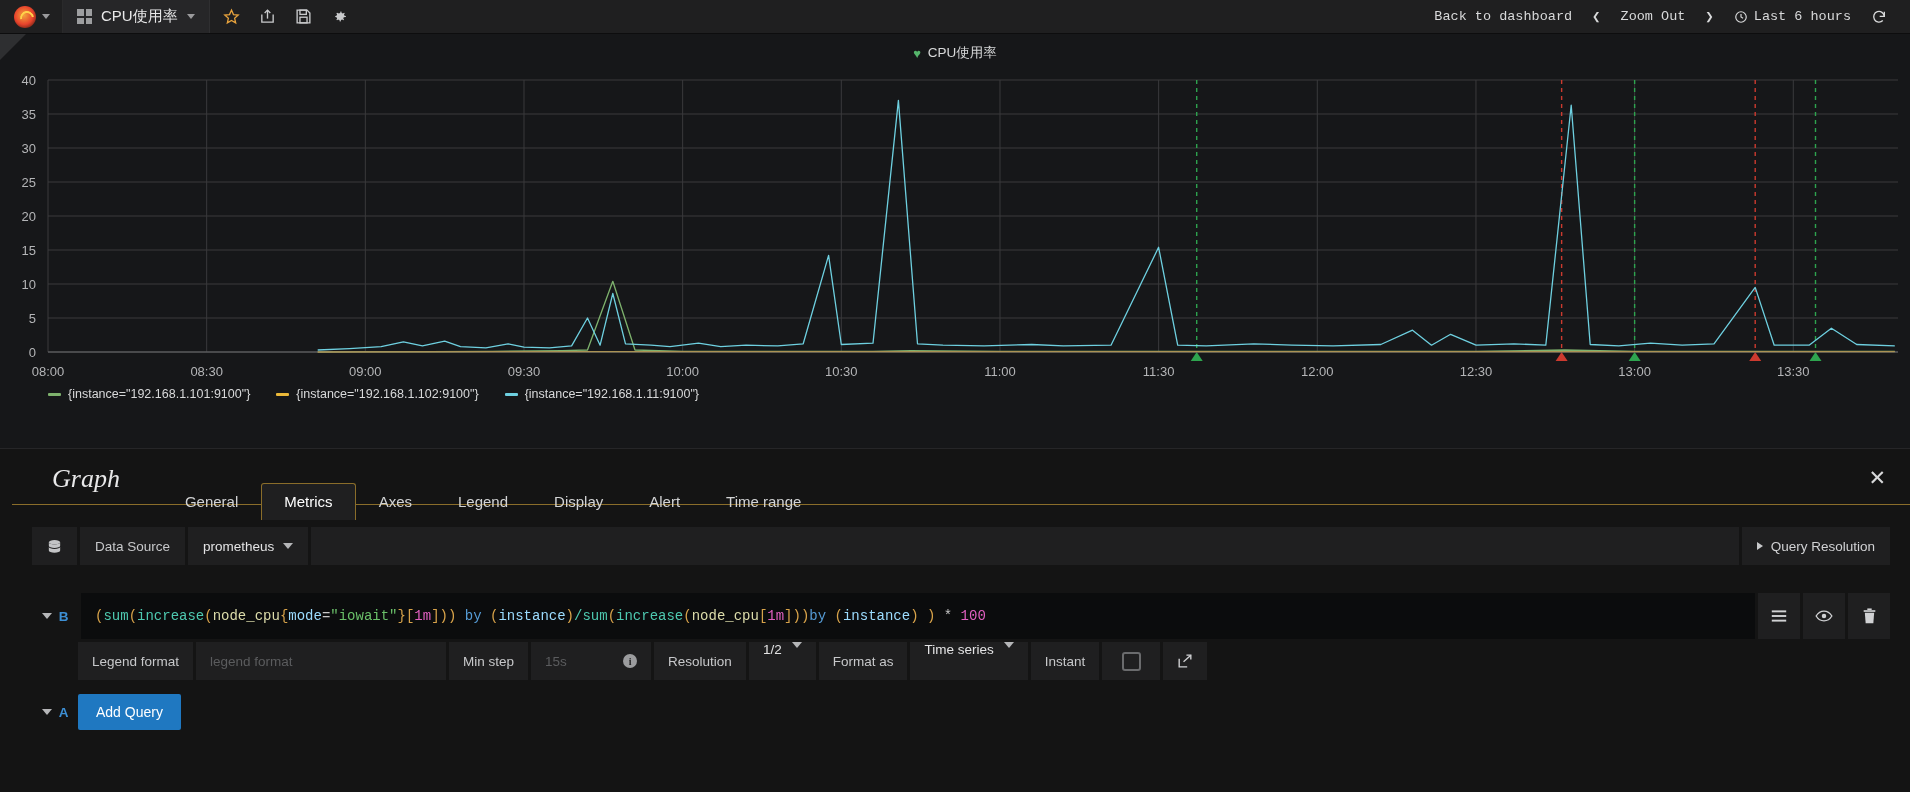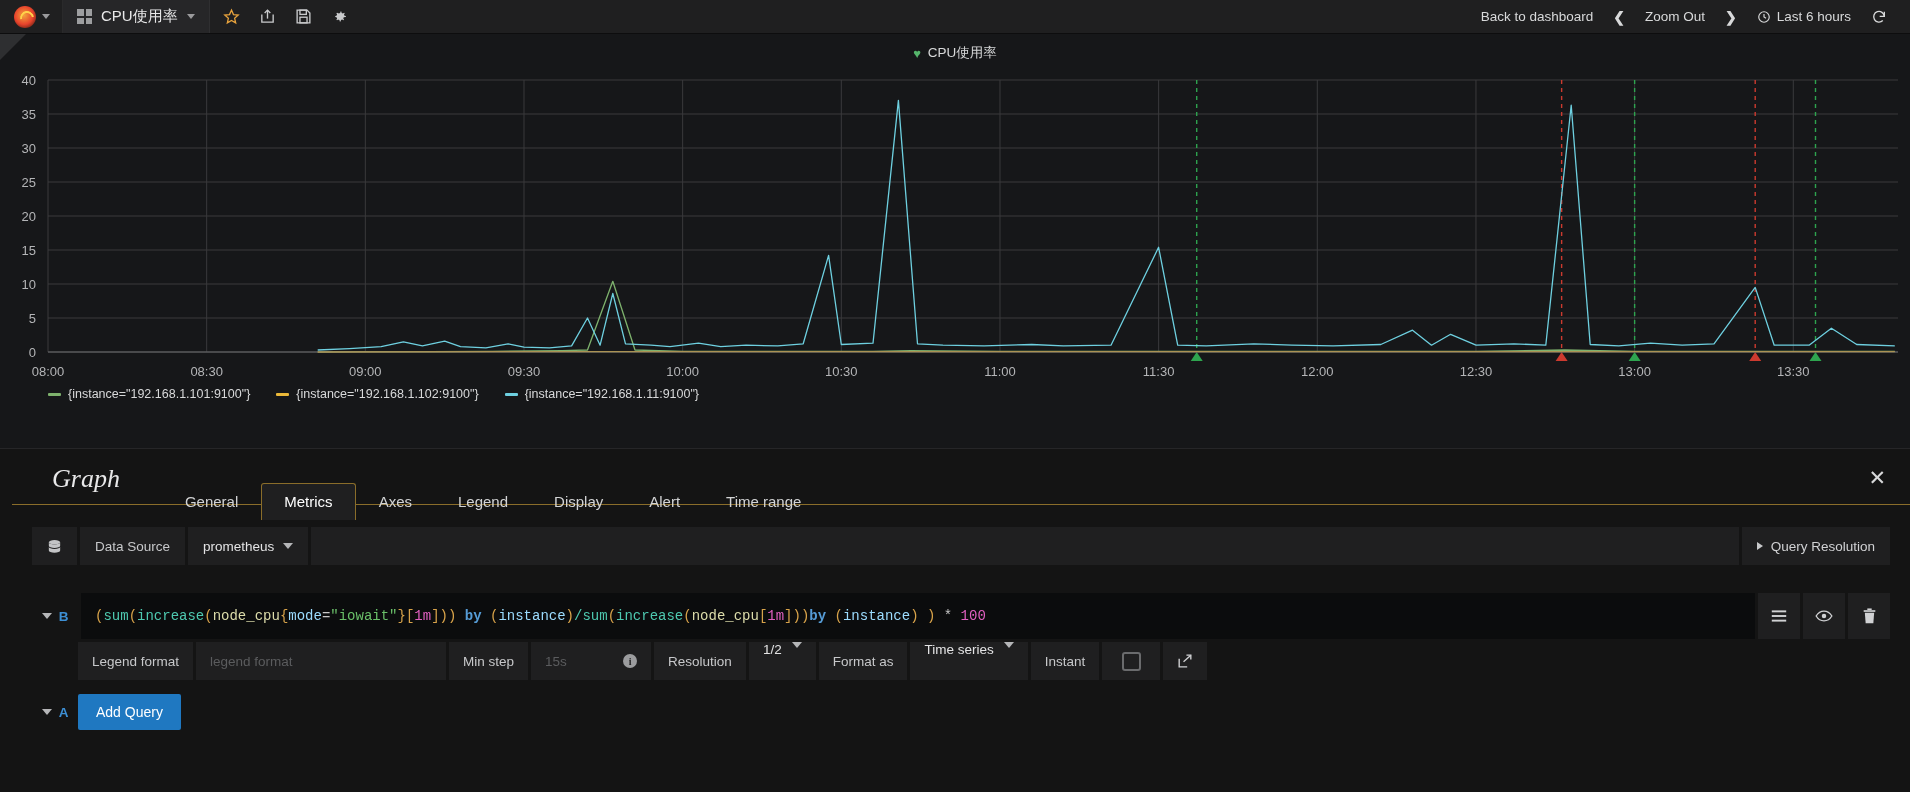--- a/index.html
+++ b/index.html
@@ -56,21 +56,21 @@
     width: 36px; height: 34px; display: flex;
     align-items: center; justify-content: center;
     color: #b0b1b3;
   }
   .nav-ico-btn svg { display: block; }
   .nav-right {
     margin-left: auto; display: flex; align-items: center;
     gap: 0; padding-right: 14px; font-size: 13.5px; color: #d8d9da;
   }
   .nav-right > * { display: flex; align-items: center; }
-  .nr-item { padding: 0 11px; height: 34px; white-space: nowrap; }
+  .nr-item { padding: 0 11px; height: 34px; white-space: nowrap; font-family: Liberation Mono, monospace; }
   .nr-item.ico { padding: 0 9px; }
   .chev { font-size: 14px; color: #d8d9da; font-weight: bold; }
 
   
   .panel {
     position: relative;
     height: 415px;
     background: #161719;
     border-bottom: 1px solid #262628;
   }
@@ -220,21 +220,21 @@
 
   
   .s-paren { color: #d8a34a; }
   .s-func  { color: #4ec9b0; }
   .s-metric{ color: #dcdcaa; }
   .s-brace { color: #d8a34a; }
   .s-label { color: #9cdcfe; text-align: center; }
   .s-str   { color: #6abf69; }
   .s-brack { color: #d8a34a; }
   .s-dur   { color: #e060c0; }
-  .s-kw    { color: #569cd6; font-weight: bold; }
+  .s-kw    { color: #569cd6; }
   .s-op    { color: #c8c8c8; }
   .s-num   { color: #e060c0; }
   .s-div   { color: #4ec9b0; }
 </style>
 </head>
 <body>
 
 <div class="navbar">
   <div class="nav-logo-wrap">
     <span class="logo"></span>

